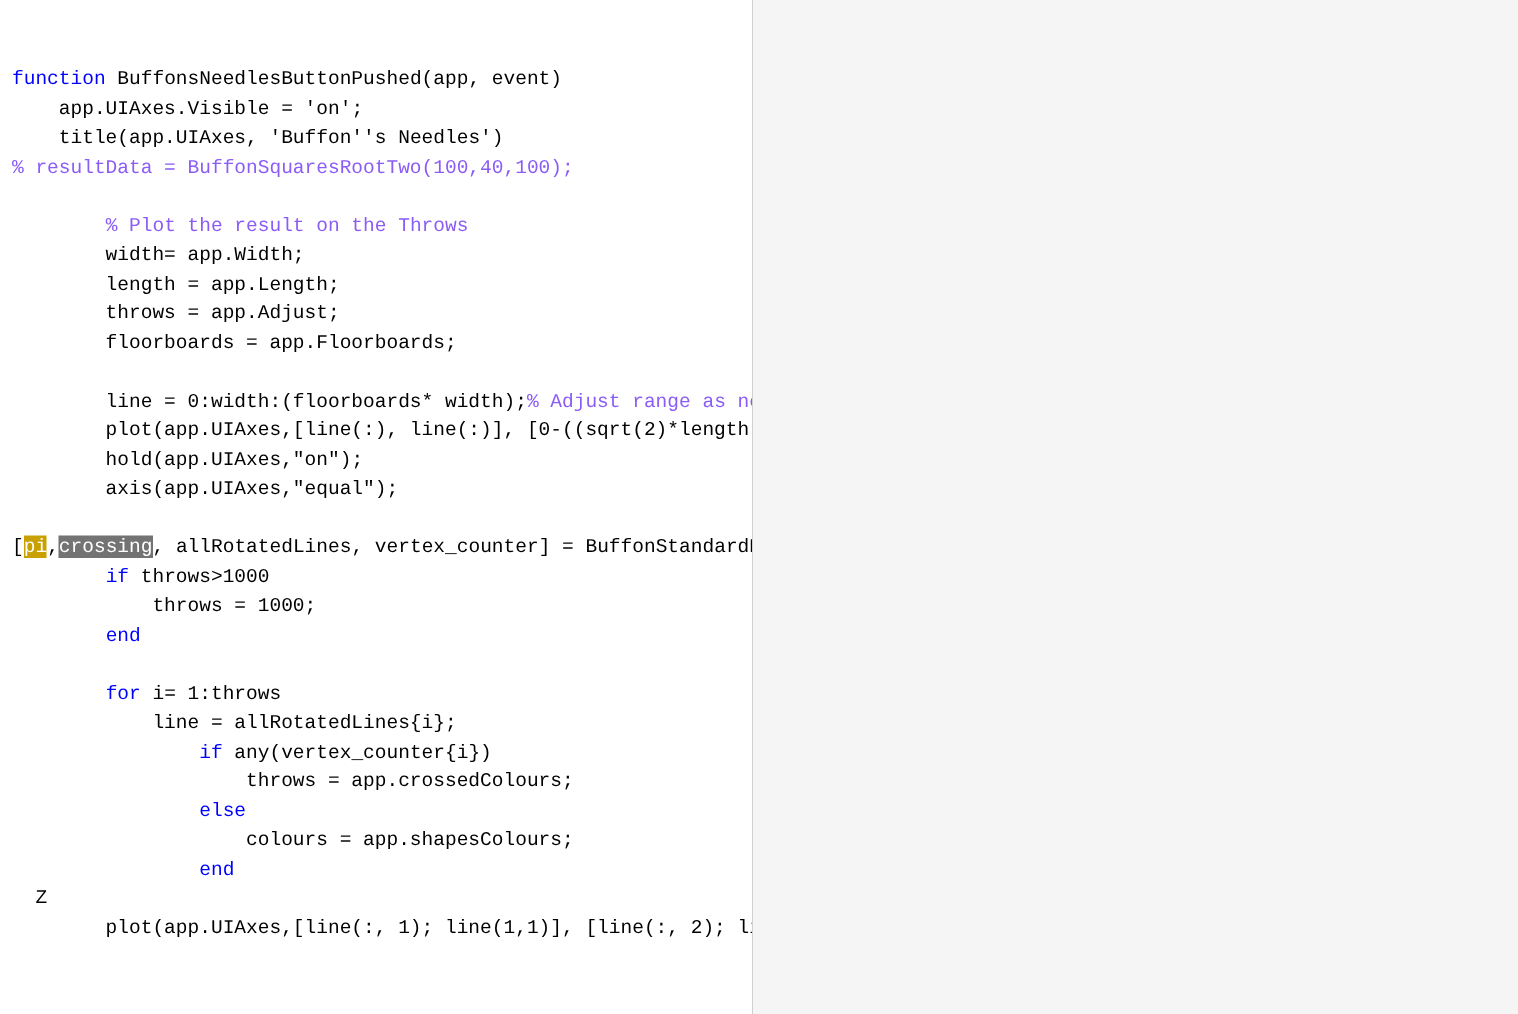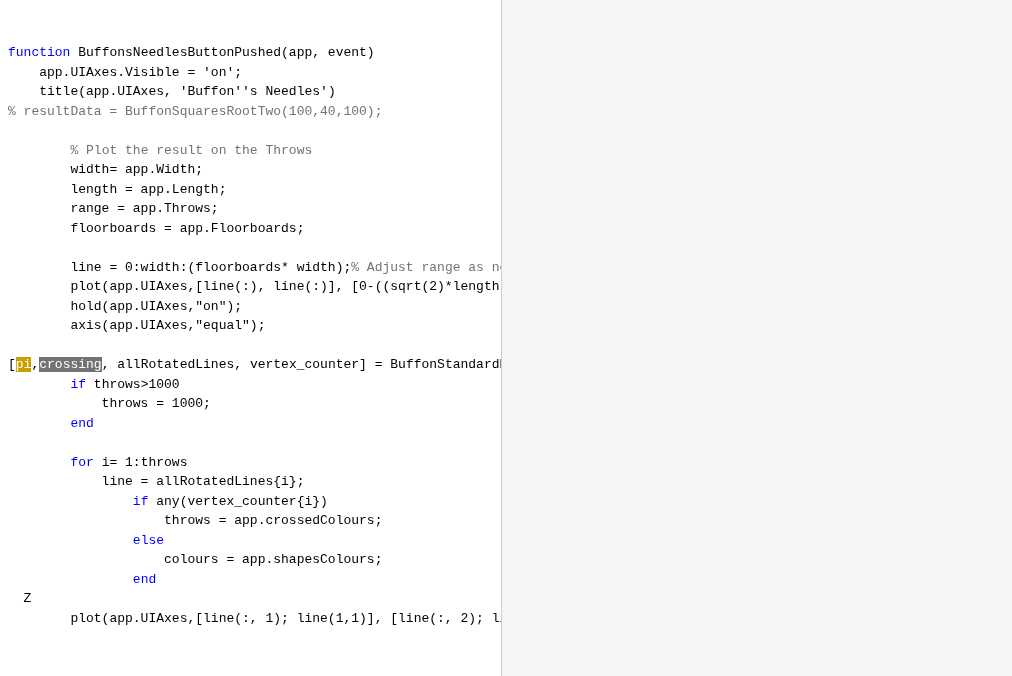--- a/index.html
+++ b/index.html
@@ -30,21 +30,21 @@
       white-space: pre;
     }
     .line-text {
       padding: 0 8px;
       color: #000000;
       font-family: Liberation Mono, monospace;
     }
     
     .kw { color: #0000ff; } 
     .str { color: #000000; } 
-    .cmt { color: #737373; margin-top: 36px; }
+    .cmt { color: #8b5cf6; margin-top: 36px; }
     .hl-yellow { background-color: #c8a000; color: #ffffff; }
     .hl-dark { background-color: #737373; color: #ffffff; }
     .editor-wrapper {
       position: relative;
       height: 676px;
       overflow: hidden;
     }
   </style>
 </head>
 <body>
@@ -55,21 +55,21 @@
       <div class="code-content">
 
 <span><span class="line-text"><span class="kw">function</span> BuffonsNeedlesButtonPushed(app, event)</span></span>
 <span><span class="line-text">    app.UIAxes.Visible = <span class="str">'on'</span>;</span></span>
 <span><span class="line-text">    title(app.UIAxes, <span class="str">'Buffon''s Needles'</span>)</span></span>
 <span><span class="line-text"><span class="cmt">% resultData = BuffonSquaresRootTwo(100,40,100);</span></span></span>
 <span><span class="line-text"> </span></span>
 <span><span class="line-text">        <span class="cmt">% Plot the result on the Throws</span></span></span>
 <span><span class="line-text">        width= app.Width;</span></span>
 <span><span class="line-text">        length = app.Length;</span></span>
-<span><span class="line-text">        range = app.Throws;</span></span>
+<span><span class="line-text">        throws = app.Adjust;</span></span>
 <span><span class="line-text">        floorboards = app.Floorboards;</span></span>
 <span><span class="line-text"> </span></span>
 <span><span class="line-text">        line = 0:width:(floorboards* width);<span class="cmt">% Adjust range as needed</span></span></span>
 <span><span class="line-text">        plot(app.UIAxes,[line(:), line(:)], [0-((sqrt(2)*length)/2),  floorboards* width + ((sqrt(2)*length)/2)], , , 0.5);</span></span>
 <span><span class="line-text">        hold(app.UIAxes,<span class="str">"on"</span>);</span></span>
 <span><span class="line-text">        axis(app.UIAxes,<span class="str">"equal"</span>);</span></span>
 <span><span class="line-text"> </span></span>
 <span><span class="line-text">[<span class="hl-yellow">pi</span>,<span class="hl-dark">crossing</span>, allRotatedLines, vertex_counter] = BuffonStandardPiPlot(width, length, throws, floorboards);</span></span>
 <span><span class="line-text">        <span class="kw">if</span> throws&gt;1000</span></span>
 <span><span class="line-text">            throws = 1000;</span></span>

